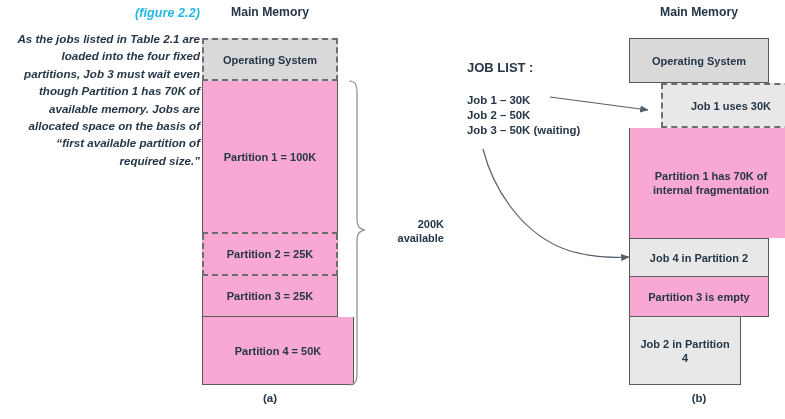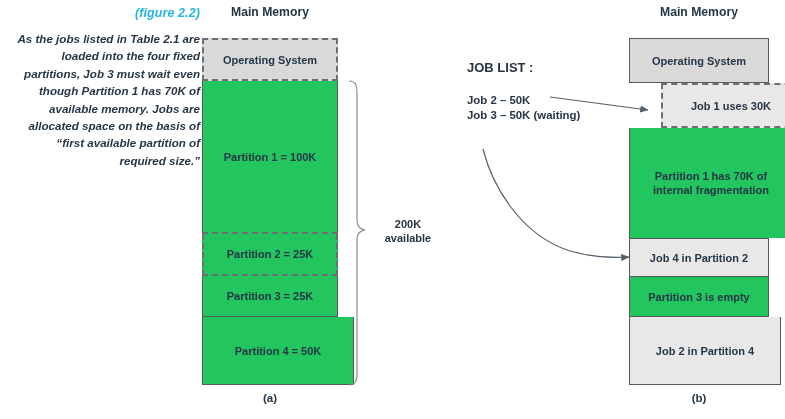--- a/index.html
+++ b/index.html
@@ -80,21 +80,21 @@
   .solid-bot { border-bottom: 1px solid #5a5a5a; }
   .dashed    { border: 2px dashed #6e6e6e; }
   .dashed-sides {
     border-left: 2px dashed #6e6e6e;
     border-right: 2px dashed #6e6e6e;
   }
   .dashed-bot { border-bottom: 2px dashed #6e6e6e; }
 
   .fill-os    { background: #d9d9d9; }
   .fill-job   { background: #e8e8e8; }
-  .fill-white { background: #22c55e; }
+  .fill-white { background: #f9a8d4; }
 
   
   #job-list-title {
     position: absolute;
     left: 467px;
     top: 60px;
     font-size: 13px;
     font-weight: bold;
     color: #253647;
   }
@@ -120,21 +120,21 @@
   
   #bracket-label {
     position: absolute;
     left: 372px;
     top: 218px;
     width: 72px;
     font-size: 11px;
     font-weight: bold;
     color: #253647;
     line-height: 13.5px;
-    text-align: center;
+    text-align: right;
   }
 </style>
 </head>
 <body>
 
 <div id="figure-label">(figure 2.2)</div>
 
 <div id="caption-text">As the jobs listed in Table 2.1 are loaded into the four fixed partitions, Job 3 must wait even though Partition 1 has 70K of available memory. Jobs are allocated space on the basis of “first available partition of required size.”</div>
 
 <div class="mem-heading" style="left:200px; top:5px; width:140px;">Main Memory</div>
@@ -154,35 +154,36 @@
   <div>available</div>
 </div>
 
 <div class="sub-label" style="left:200px; top:392px; width:140px;">(a)</div>
 
 <div class="mem-heading" style="left:629px; top:5px; width:140px;">Main Memory</div>
 
 <div id="job-list-title">JOB LIST :</div>
 
 <div id="job-list">
+  <div>Job 1 – 30K</div>
   <div>Job 2 – 50K</div>
   <div>Job 3 – 50K (waiting)</div>
 </div>
 
 <div class="mem-block solid fill-os" style="left:629px; top:38px; width:140px; height:45px;">Operating System</div>
 
 <div class="mem-block dashed fill-job" style="left:629px; top:83px; width:140px; height:45px;margin-left:32px;">Job 1 uses 30K</div>
 
 <div class="mem-block solid-sides fill-white" style="left:629px; top:128px; width:164px; height:110px;">Partition 1 has 70K of internal fragmentation</div>
 
 <div class="mem-block solid fill-job" style="left:629px; top:238px; width:140px; height:39px;">Job 4 in Partition 2</div>
 
 <div class="mem-block solid-sides solid-bot fill-white" style="left:629px; top:277px; width:140px; height:40px;">Partition 3 is empty</div>
 
-<div class="mem-block solid-sides solid-bot fill-job" style="left:629px; top:317px; width:152px; height:68px;">Job 2 in Partition 4</div>
+<div class="mem-block solid-sides solid-bot fill-job" style="left:629px; top:317px; width:112px; height:68px;">Job 2 in Partition 4</div>
 
 <div class="sub-label" style="left:629px; top:392px; width:140px;">(b)</div>
 
 <svg id="overlay" viewBox="0 0 785 419">
   <defs>
     <marker id="arrowhead" markerWidth="7" markerHeight="6" refX="6.5" refY="3" orient="auto" markerUnits="strokeWidth">
       <path d="M0,0 L7,3 L0,6 z" fill="#555f6b"></path>
     </marker>
   </defs>
 

